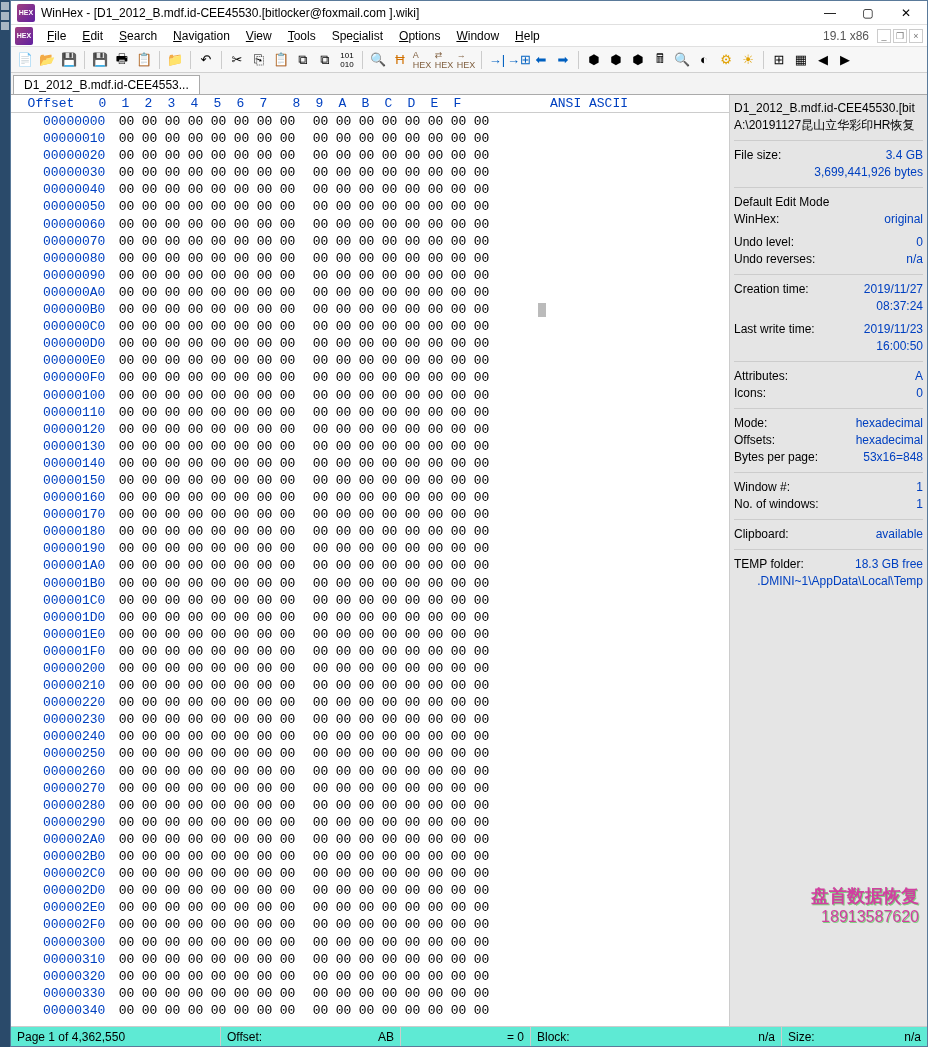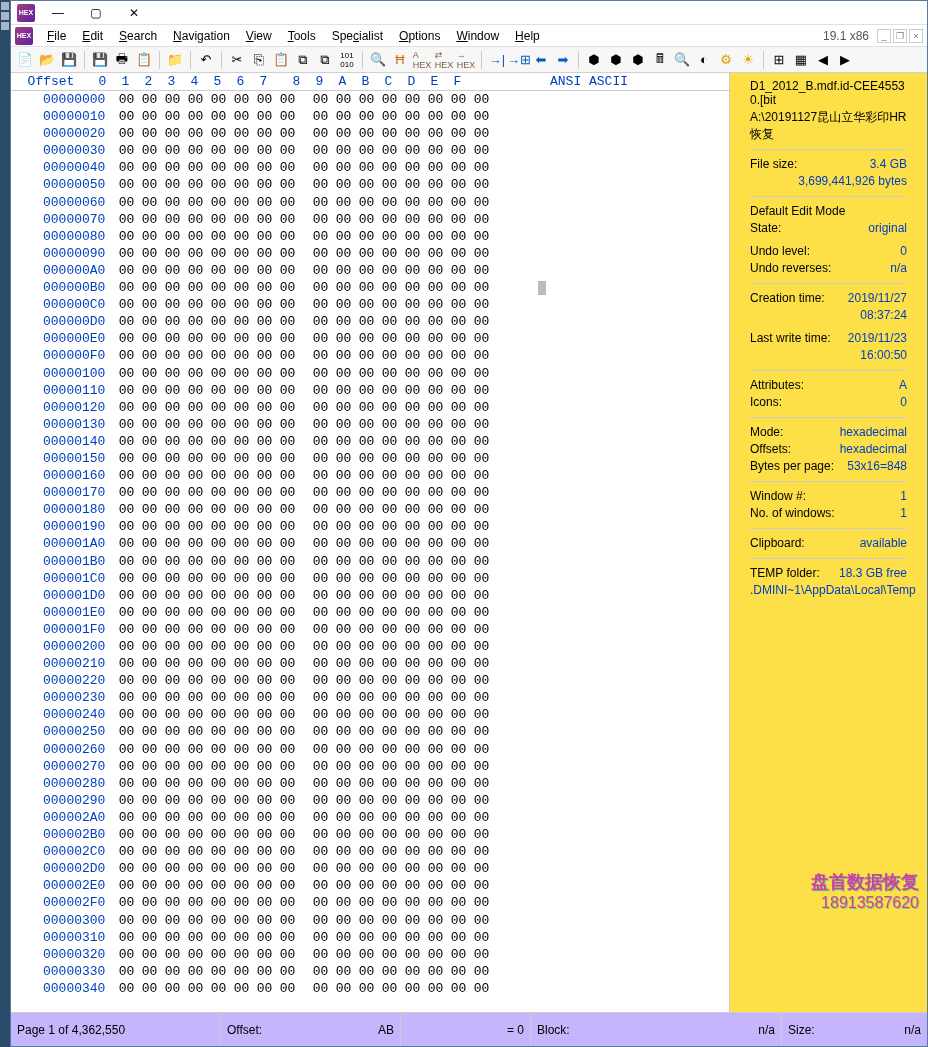--- a/index.html
+++ b/index.html
@@ -28,50 +28,51 @@
 .hexhead .cols { display: flex; }
 .hexhead .col { width: 23px; text-align: center; }
 .hexhead .gap { width: 10px; }
 .hexhead .asciilbl { flex: 1; text-align: center; padding-right: 30px; }
 .hexbody { flex: 1; overflow-y: scroll; font-family: "Courier New", monospace; font-size: 13px; line-height: 17.1px; position: relative; padding-left: 24px; }
 .hexrow { display: flex; white-space: pre; }
 .hexrow .off { width: 80px; color: #0040c0; text-align: left; padding-left: 8px; }
 .hexrow .bytes { color: #000; letter-spacing: 0; }
 .hexrow .bytes span { display: inline-block; width: 23px; text-align: center; }
 .hexrow .ascii { color: #000; padding-left: 6px; }
-.sidepanel { width: 198px; background: #fde047; border-left: 1px solid #ccc; padding: 6px 20px; font-size: 12px; overflow: hidden; position: relative; }
+.sidepanel { width: 198px; background: #e5e5e5; border-left: 1px solid #ccc; padding: 6px 4px; font-size: 12px; overflow: hidden; position: relative; }
 .sidepanel .fname { color: #000; word-break: break-all; margin-bottom: 2px; }
 .sidepanel .fpath { color: #000; word-break: break-all; margin-bottom: 0; }
 .sidepanel hr { border: none; border-top: 1px solid #ccc; margin: 6px 0; }
 .sidepanel .row { display: flex; justify-content: space-between; line-height: 17px; }
 .sidepanel .row .lbl { color: #000; }
 .sidepanel .row .val { color: #0040c0; text-align: right; }
 .sidepanel .rrow { text-align: right; color: #0040c0; line-height: 17px; }
 .sidepanel .watermark { position: absolute; bottom: 100px; right: 8px; text-align: right; }
 .sidepanel .watermark .w1 { color: #d040a0; font-size: 18px; font-weight: bold; text-shadow: 1px 1px 0 #80d080; }
 .sidepanel .watermark .w2 { color: #d040a0; font-size: 16px; text-shadow: 1px 1px 0 #80d080; }
-.statusbar { height: 34px; background: #c4b5fd; border-top: 1px solid #ccc; display: flex; align-items: center; font-size: 12px; }
+.statusbar { height: 20px; background: #5eead4; border-top: 1px solid #ccc; display: flex; align-items: center; font-size: 12px; }
 .statusbar .cell { border-right: 1px solid #ccc; padding: 0 6px; height: 100%; display: flex; align-items: center; }
 .leftstrip { position: absolute; left: 0; top: 0; width: 10px; height: 100%; background: #2a4a6a; }
 .leftstrip .ic { width: 8px; height: 8px; margin: 2px 1px; background: #fff; opacity: 0.6; }
 .cursor-blk { display:inline-block; width:8px; height:14px; background:#bbb; vertical-align: middle; }
 </style>
 </head>
 <body>
 
 <div class="leftstrip">
     <div class="ic"></div>
     <div class="ic"></div>
     <div class="ic"></div>
   </div>
 
 <div class="window">
 
   <div class="titlebar">
     <div class="icon">HEX</div>
+    <div class="title">WinHex - [D1_2012_B.mdf.id-CEE45530.[bitlocker@foxmail.com ].wiki]</div>
     <div class="winbtns">
       <div class="winbtn">—</div>
       <div class="winbtn">▢</div>
       <div class="winbtn close">✕</div>
     </div>
   </div>
 
   <div class="menubar">
     <div class="micon">HEX</div>
     <div class="mitem"><u>F</u>ile</div>
@@ -129,20 +130,23 @@
     <div class="tbtn">◐</div>
     <div class="tbtn" style="color:#e0a000;">⚙</div>
     <div class="tbtn" style="color:#e0a000;">☀</div>
     <div class="sep"></div>
     <div class="tbtn">⊞</div>
     <div class="tbtn">▦</div>
     <div class="tbtn">◀</div>
     <div class="tbtn">▶</div>
   </div>
 
+  <div class="tabbar">
+    <div class="tab">D1_2012_B.mdf.id-CEE4553...</div>
+  </div>
 
   <div class="main">
     <div class="hexarea">
       <div class="hexhead">
         <div class="offlbl">Offset</div>
         <div class="cols" id="hexcols">
             <div class="col">0</div>
             <div class="col">1</div>
             <div class="col">2</div>
             <div class="col">3</div>
@@ -227,21 +231,21 @@
       <div class="row">
           <span class="lbl">File size:</span>
           <span class="val">3.4 GB</span>
         </div>
       <div class="rrow">3,699,441,926 bytes</div>
       <hr>
       <div class="row">
           <span class="lbl">Default Edit Mode</span>
         </div>
       <div class="row">
-          <span class="lbl">State:</span>
+          <span class="lbl">WinHex:</span>
           <span class="val">original</span>
         </div>
       <div style="height:6px;"></div>
       <div class="row">
           <span class="lbl">Undo level:</span>
           <span class="val">0</span>
         </div>
       <div class="row">
           <span class="lbl">Undo reverses:</span>
           <span class="val">n/a</span>

